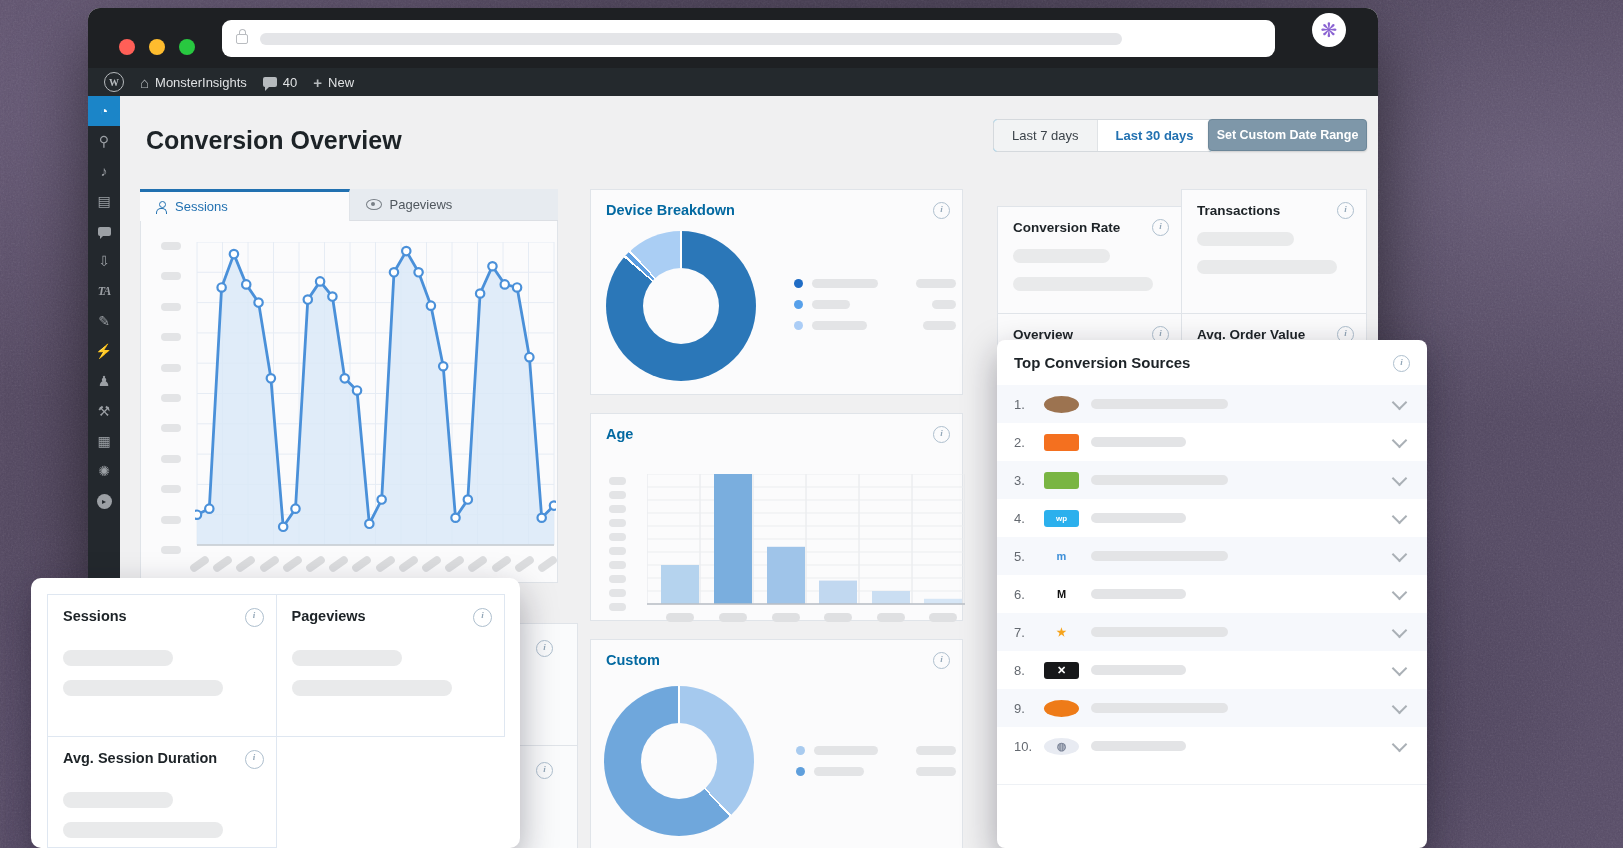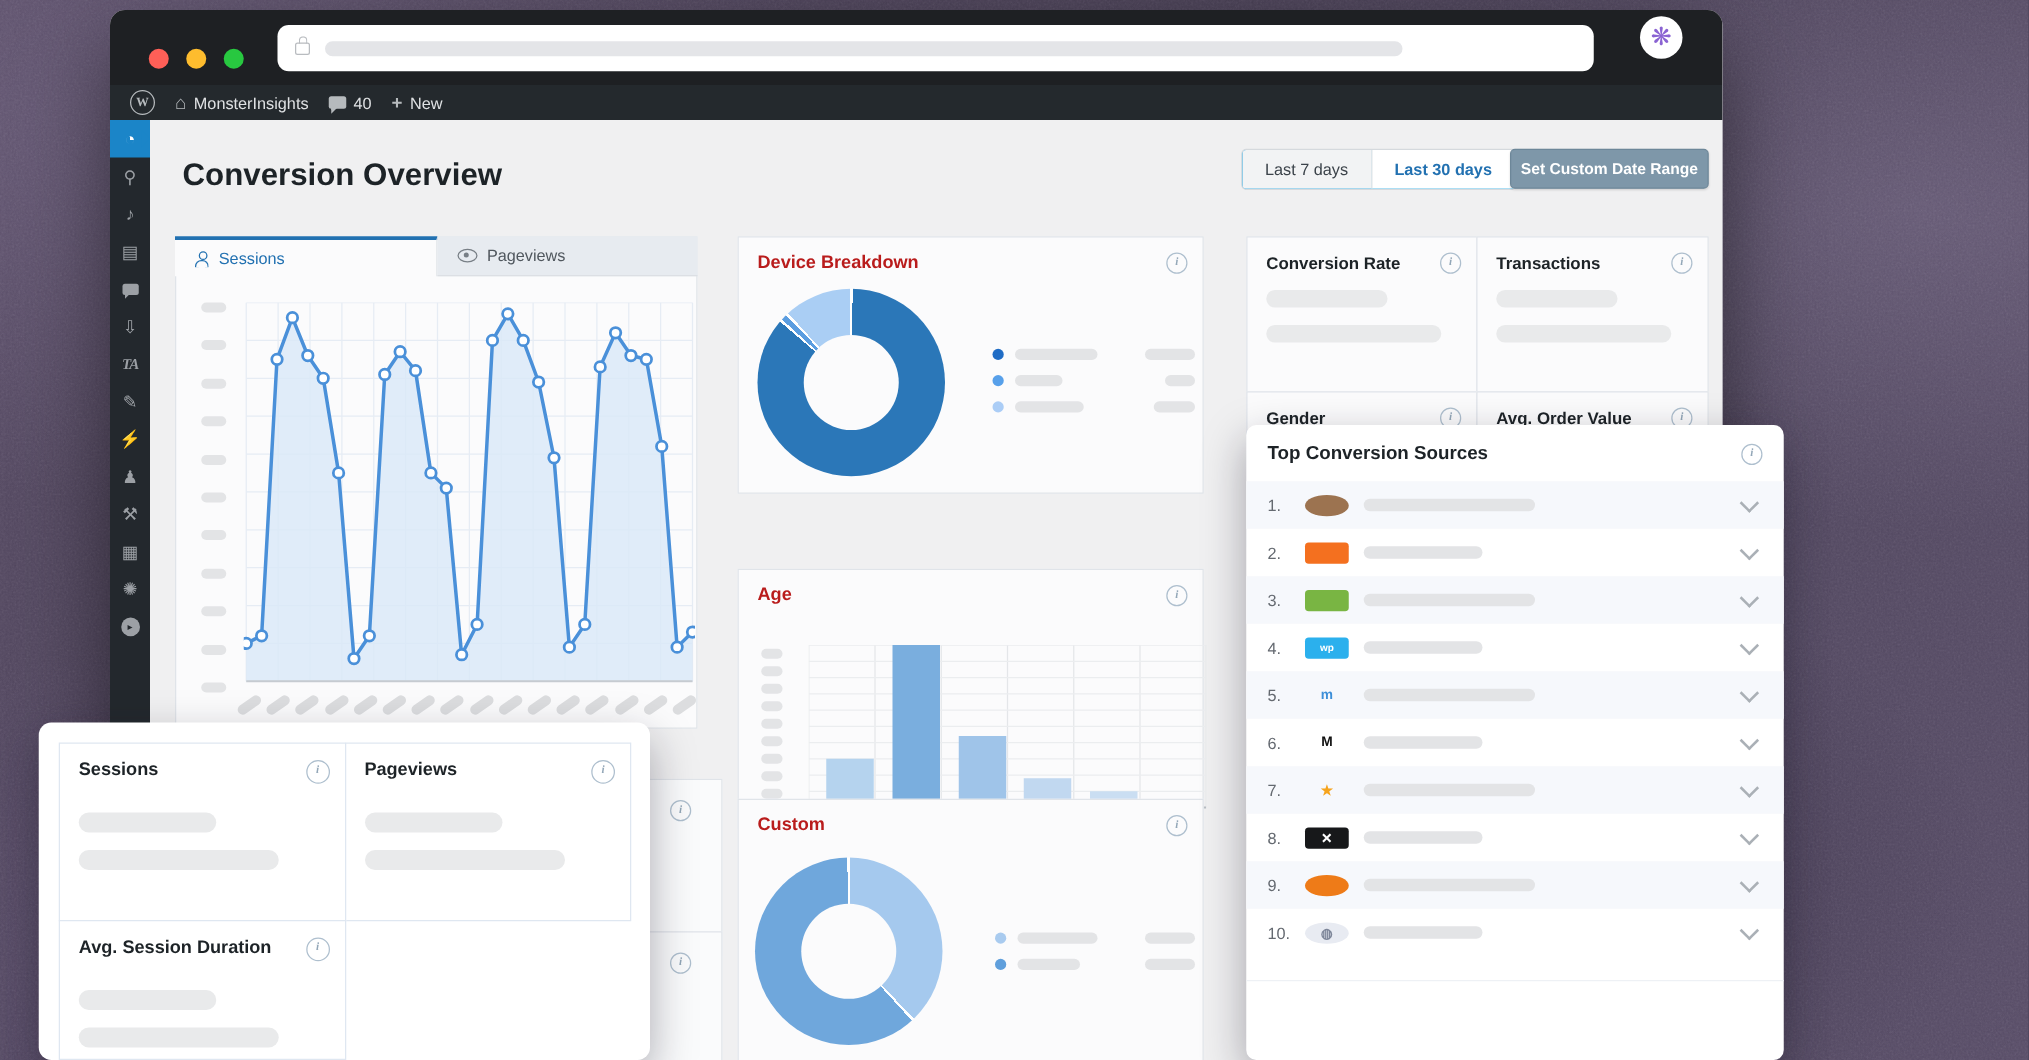--- a/index.html
+++ b/index.html
@@ -47,21 +47,21 @@
 
   
   .main{position:absolute;left:32px;top:88px;right:0;bottom:0;background:#f0f0f1;}
   .page-title{position:absolute;left:26px;top:30px;font-size:25px;font-weight:bold;color:#1d2327;}
   .seg{position:absolute;left:873px;top:23px;height:31px;display:flex;border:1px solid #d5d9dd;border-radius:4px;overflow:hidden;background:#0ea5e9;}
   .seg button{border:none;height:100%;padding:0 18px;font-size:13px;font-family:inherit;background:#f2f3f4;color:#3c434a;cursor:pointer;}
   .seg button.on{background:#fff;color:#2271b1;font-weight:bold;border-left:1px solid #e0e3e6;}
   .custom-btn{position:absolute;left:1088px;top:23px;width:159px;height:32px;background:#7e97a9;border:1px solid #6d8799;border-radius:4px;color:#fff;font-weight:bold;font-size:12.5px;font-family:inherit;cursor:pointer;box-shadow:0 1px 2px rgba(0,0,0,.15);}
 
   .card{position:absolute;background:#fbfbfc;border:1px solid #e0e4e9;box-sizing:border-box;}
-  .card-title{position:absolute;left:15px;top:12px;font-size:14.5px;font-weight:bold;color:#b91c1c;}
+  .card-title{position:absolute;left:15px;top:12px;font-size:14.5px;font-weight:bold;color:#0369a1;}
   .info{position:absolute;right:12px;top:12px;width:15px;height:15px;border:1px solid #aebfce;border-radius:50%;cursor:pointer;}
   .info:after{content:"i";position:absolute;left:0;right:0;top:1px;text-align:center;font:italic bold 9px "Liberation Serif",serif;color:#93a7b8;}
   .ph{background:#e9eaeb;border-radius:7px;}
 
   
   .chart-card{left:20px;top:93px;width:418px;height:394px;padding:0;}
   .tabs{position:absolute;left:-1px;top:-1px;right:-1px;height:32px;display:flex;}
   .tab{flex:1;display:flex;align-items:center;gap:8px;padding-left:16px;font-size:13px;cursor:pointer;box-sizing:border-box;}
   .tab.on{background:#fbfbfc;border-top:3px solid #2271b1;border-right:1px solid #e0e4e9;color:#2271b1;}
   .tab.off{background:#e7ebf0;border-bottom:1px solid #dcdfe4;color:#50575e;}
@@ -69,21 +69,21 @@
   .icon-person:before{content:"";position:absolute;left:3px;top:0;width:5px;height:5px;border:1.4px solid #2271b1;border-radius:50%;}
   .icon-person:after{content:"";position:absolute;left:0;top:7px;width:9px;height:5px;border:1.4px solid #2271b1;border-bottom:none;border-radius:5px 5px 0 0;}
   .icon-eye{width:14px;height:9px;border:1.4px solid #787f86;border-radius:50%;position:relative;display:inline-block;}
   .icon-eye:after{content:"";position:absolute;left:4px;top:2px;width:4px;height:4px;background:#787f86;border-radius:50%;}
   .ypills div{position:absolute;left:20px;width:20px;height:8px;border-radius:4px;background:#e3e4e6;}
   .xpills div{position:absolute;top:370px;width:21px;height:8px;border-radius:4px;background:#dcdddf;transform:rotate(-35deg);}
   #line-plot{position:absolute;left:54px;top:52px;}
 
   
   .device-card{left:470px;top:93px;width:373px;height:206px;}
-  .age-card{left:470px;top:317px;width:373px;height:208px;margin-top:42px;}
+  .age-card{left:470px;top:317px;width:373px;height:208px;}
   .gender-card{left:470px;top:543px;width:373px;height:217px;}
   .donut{position:absolute;width:150px;height:150px;border-radius:50%;}
   .donut:after{content:"";position:absolute;left:37px;top:37px;width:76px;height:76px;border-radius:50%;background:#fbfbfc;}
   .legend{position:absolute;display:flex;flex-direction:column;}
   .lg-row{display:flex;align-items:center;height:21px;}
   .lg-dot{width:9px;height:9px;border-radius:50%;margin-right:9px;flex:none;}
   .lg-bar{height:9px;border-radius:5px;background:#e3e4e6;}
   .lg-val{height:9px;border-radius:5px;background:#e3e4e6;margin-left:auto;}
   .age-ypills div{position:absolute;left:18px;width:17px;height:8px;border-radius:4px;background:#e3e4e6;}
 
@@ -413,34 +413,34 @@
             </div>
             <div class="lg-row">
               <span class="lg-dot" style="background: rgb(95, 159, 220);"></span>
               <span class="lg-bar" style="width: 50px;"></span>
               <span class="lg-val" style="width: 40px;"></span>
             </div>
           </div>
       </div>
 
       <div id="right-stats">
-          <div class="card" style="left: 877px; top: 93px; width: 185px; height: 159px;">
+          <div class="card" style="left: 877px; top: 110px; width: 185px; height: 159px;">
             <div class="stat-title">Conversion Rate</div>
             <span class="info"></span>
             <div class="ph stat-b1"></div>
             <div class="ph stat-b2"></div>
           </div>
           <div class="card" style="left: 1061px; top: 93px; width: 186px; height: 125px;">
             <div class="stat-title">Transactions</div>
             <span class="info"></span>
             <div class="ph stat-b1"></div>
             <div class="ph stat-b2"></div>
           </div>
           <div class="card" style="left: 877px; top: 217px; width: 185px; height: 125px;">
-            <div class="stat-title">Gender</div>
+            <div class="stat-title">Overview</div>
             <span class="info"></span>
             <div class="ph stat-b1"></div>
             <div class="ph stat-b2"></div>
           </div>
           <div class="card" style="left: 1061px; top: 217px; width: 186px; height: 125px;">
             <div class="stat-title">Avg. Order Value</div>
             <span class="info"></span>
             <div class="ph stat-b1"></div>
             <div class="ph stat-b2"></div>
           </div>

